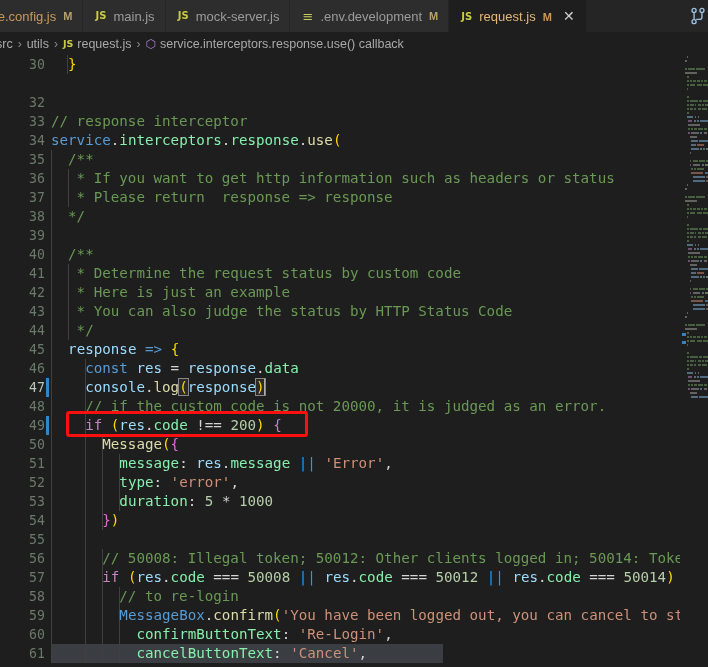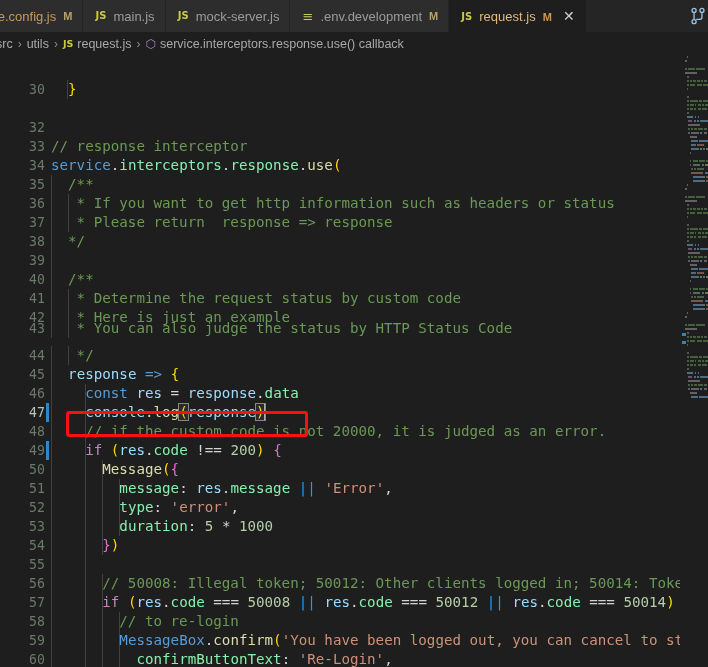--- a/index.html
+++ b/index.html
@@ -87,21 +87,20 @@
   
   .editor {
     position: absolute; top: 55px; left: 0;
     width: 708px; height: 612px;
     background: #1e1e1e; overflow: hidden;
   }
   .coderow {
     position: relative; height: 19px; line-height: 19px;
     white-space: pre; font-size: 14.2px;
     font-family: "DejaVu Sans Mono", monospace;
-    margin-top: 25px;
   }
   .lnum {
     position: absolute; left: 0; top: 0; width: 45px;
     text-align: right; color: #6a7a6a; font-size: 13.2px;
   }
   .lnum.cur { color: #b8c4b8; }
   .gutter-mod {
     position: absolute; left: 46px; top: 0; width: 3px; height: 19px;
     background: #2d87c9;
   }
@@ -292,21 +291,21 @@
       <span class="guides"><i class="guide" style="left:51px"></i><i class="guide" style="left:68px"></i></span>
       <span class="ctext cmt">   * Determine the request status by custom code</span>
     </div>
 
     <div class="coderow" style="top:228px;position:absolute;left:0;width:708px;">
       <span class="lnum">42</span>
       <span class="guides"><i class="guide" style="left:51px"></i><i class="guide" style="left:68px"></i></span>
       <span class="ctext cmt">   * Here is just an example</span>
     </div>
 
-    <div class="coderow" style="top:239px;position:absolute;left:0;width:708px;">
+    <div class="coderow" style="top:247px;position:absolute;left:0;width:708px;">
       <span class="lnum">43</span>
       <span class="guides"><i class="guide" style="left:51px"></i><i class="guide" style="left:68px"></i></span>
       <span class="ctext cmt">   * You can also judge the status by HTTP Status Code</span>
     </div>
 
     <div class="coderow" style="top:266px;position:absolute;left:0;width:708px;">
       <span class="lnum">44</span>
       <span class="guides"><i class="guide" style="left:51px"></i><i class="guide" style="left:68px"></i></span>
       <span class="ctext cmt">   */</span>
     </div>

